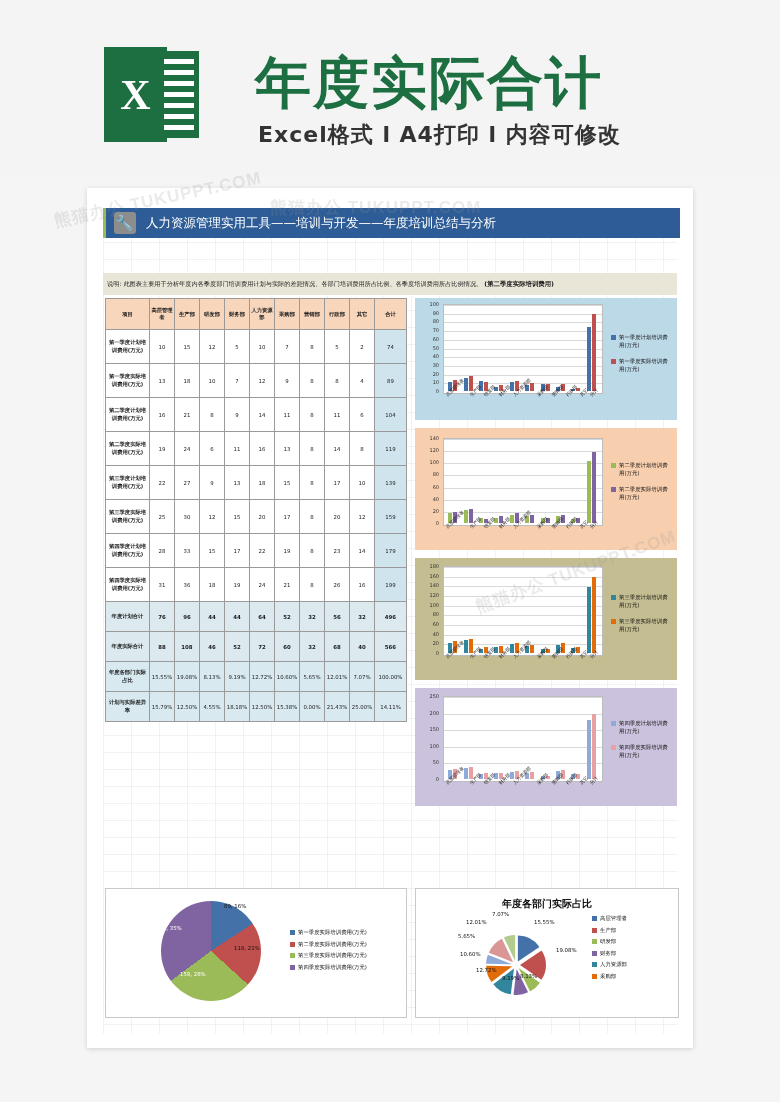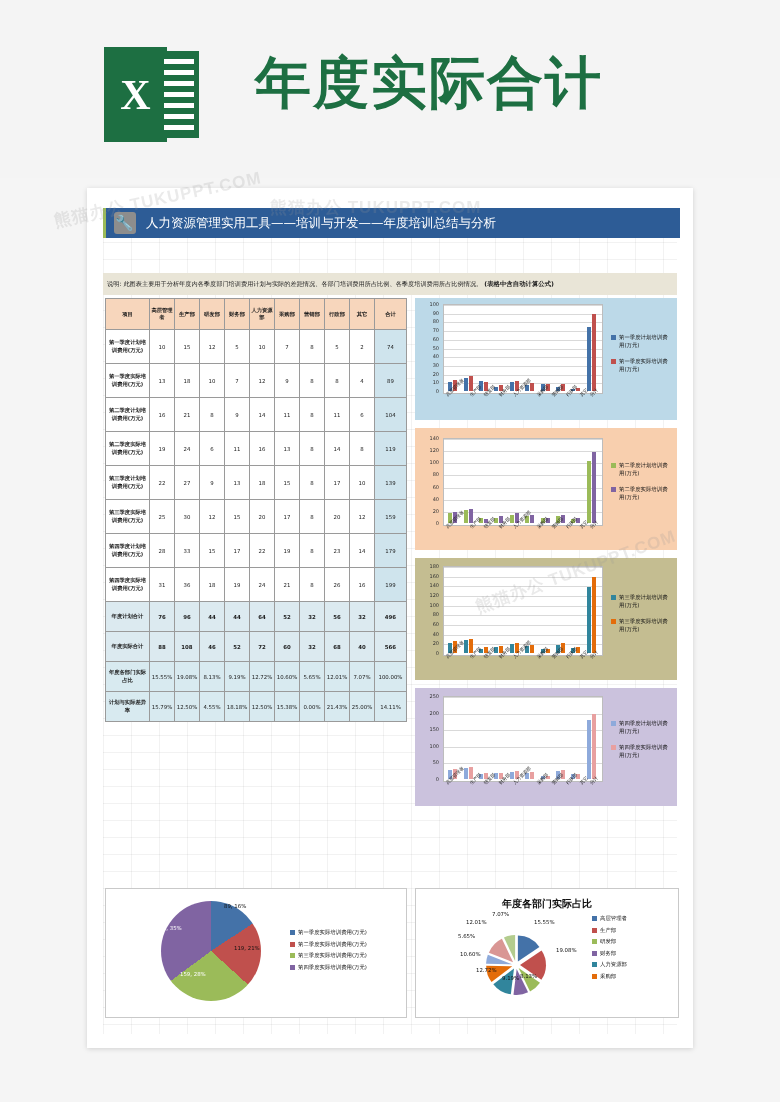--- a/index.html
+++ b/index.html
@@ -100,36 +100,37 @@
       <i style="top:8px"></i>
         <i style="top:19px"></i>
         <i style="top:30px"></i>
       <i style="top:41px"></i>
         <i style="top:52px"></i>
         <i style="top:63px"></i>
         <i style="top:74px"></i>
     </div>
   </div>
   <div class="title-main">年度实际合计</div>
+  <div class="title-sub">Excel格式 l A4打印 l 内容可修改</div>
 </div>
 
 <div class="sheet">
   <div class="sheet-inner"></div>
   <div class="gridbg"></div>
 
   <div class="hdr-blue">
     <div class="wrench">🔧</div>
     <div class="htxt">人力资源管理实用工具——培训与开发——年度培训总结与分析</div>
   </div>
 
 
   <div class="note">
     <div class="ntxt">
       <span>说明: 此图表主要用于分析年度内各季度部门培训费用计划与实际的差距情况、各部门培训费用所占比例、各季度培训费用所占比例情况。</span>
-      <b>(表格中含自动计算公式)</b>
+      <b>(第二季度实际培训费用)</b>
     </div>
   </div>
 
   <div class="tbl-wrap">
     <table class="tbl">
       <colgroup>
           <col class="c0">
           <col class="cn">
           <col class="cn">
           <col class="cn">

